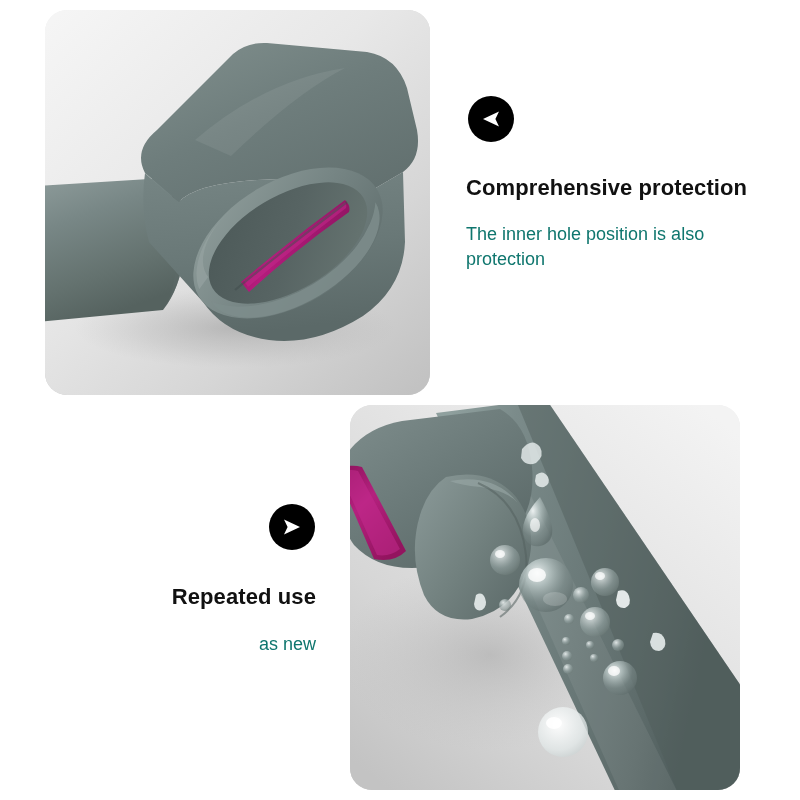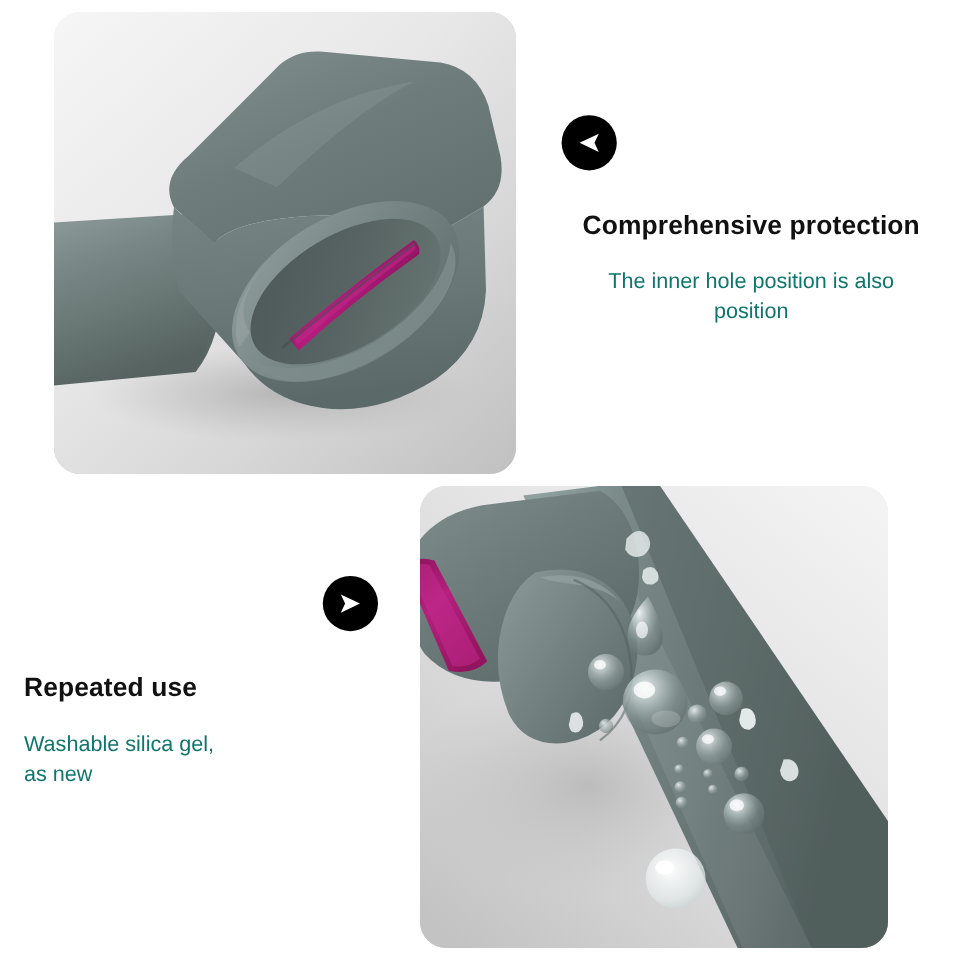--- a/index.html
+++ b/index.html
@@ -82,31 +82,32 @@
     color: #0f766e;
     line-height: 25px;
   }
   .body-text .line { display: block; white-space: nowrap; }
 
   
   #callout-top {
     left: 466px;
     top: 96px;
     width: 320px;
-    text-align: center;
+    text-align: left;
   }
   #callout-top .badge { margin-left: 2px; }
   #callout-top .headline { margin-top: 33px; }
   #callout-top .body-text { margin-top: 21px; }
 
   
   #callout-bottom {
     left: 20px;
-    top: 480px;
+    top: 504px;
     width: 296px;
+    text-align: right;
   }
   #callout-bottom .badge {
     margin-left: auto;
     margin-right: 1px;
   }
   #callout-bottom .headline { margin-top: 34px; }
   #callout-bottom .body-text { margin-top: 22px; }
 </style>
 </head>
 <body>
@@ -223,36 +224,35 @@
     <div class="badge">
       <svg width="26" height="26" viewBox="0 0 26 26" aria-hidden="true">
         <path d="M5 13 L21 5.4 L17.4 13 L21 20.6 Z" fill="#ffffff"></path>
       </svg>
     </div>
 
     <div class="headline">Comprehensive protection</div>
 
     <div class="body-text">
       <span class="line">The inner hole position is also</span>
-      <span class="line">position</span>
+      <span class="line">protection</span>
     </div>
   </div>
 
   <div class="callout" id="callout-bottom">
 
     <div class="badge">
       <svg width="26" height="26" viewBox="0 0 26 26" aria-hidden="true">
         <path d="M21 13 L5 20.6 L8.6 13 L5 5.4 Z" fill="#ffffff"></path>
       </svg>
     </div>
 
     <div class="headline">Repeated use</div>
 
     <div class="body-text">
-      <span class="line">Washable silica gel,</span>
       <span class="line">as new</span>
     </div>
   </div>
 
   <div class="photo-panel" id="panel-bottom">
     <svg class="photo-svg" viewBox="0 0 390 385" preserveAspectRatio="none">
       <defs>
         <linearGradient id="bpBackdrop" x1="0.9" y1="0" x2="0.1" y2="1">
           <stop offset="0" stop-color="#f3f3f3"></stop>
           <stop offset="0.35" stop-color="#e6e6e6"></stop>

